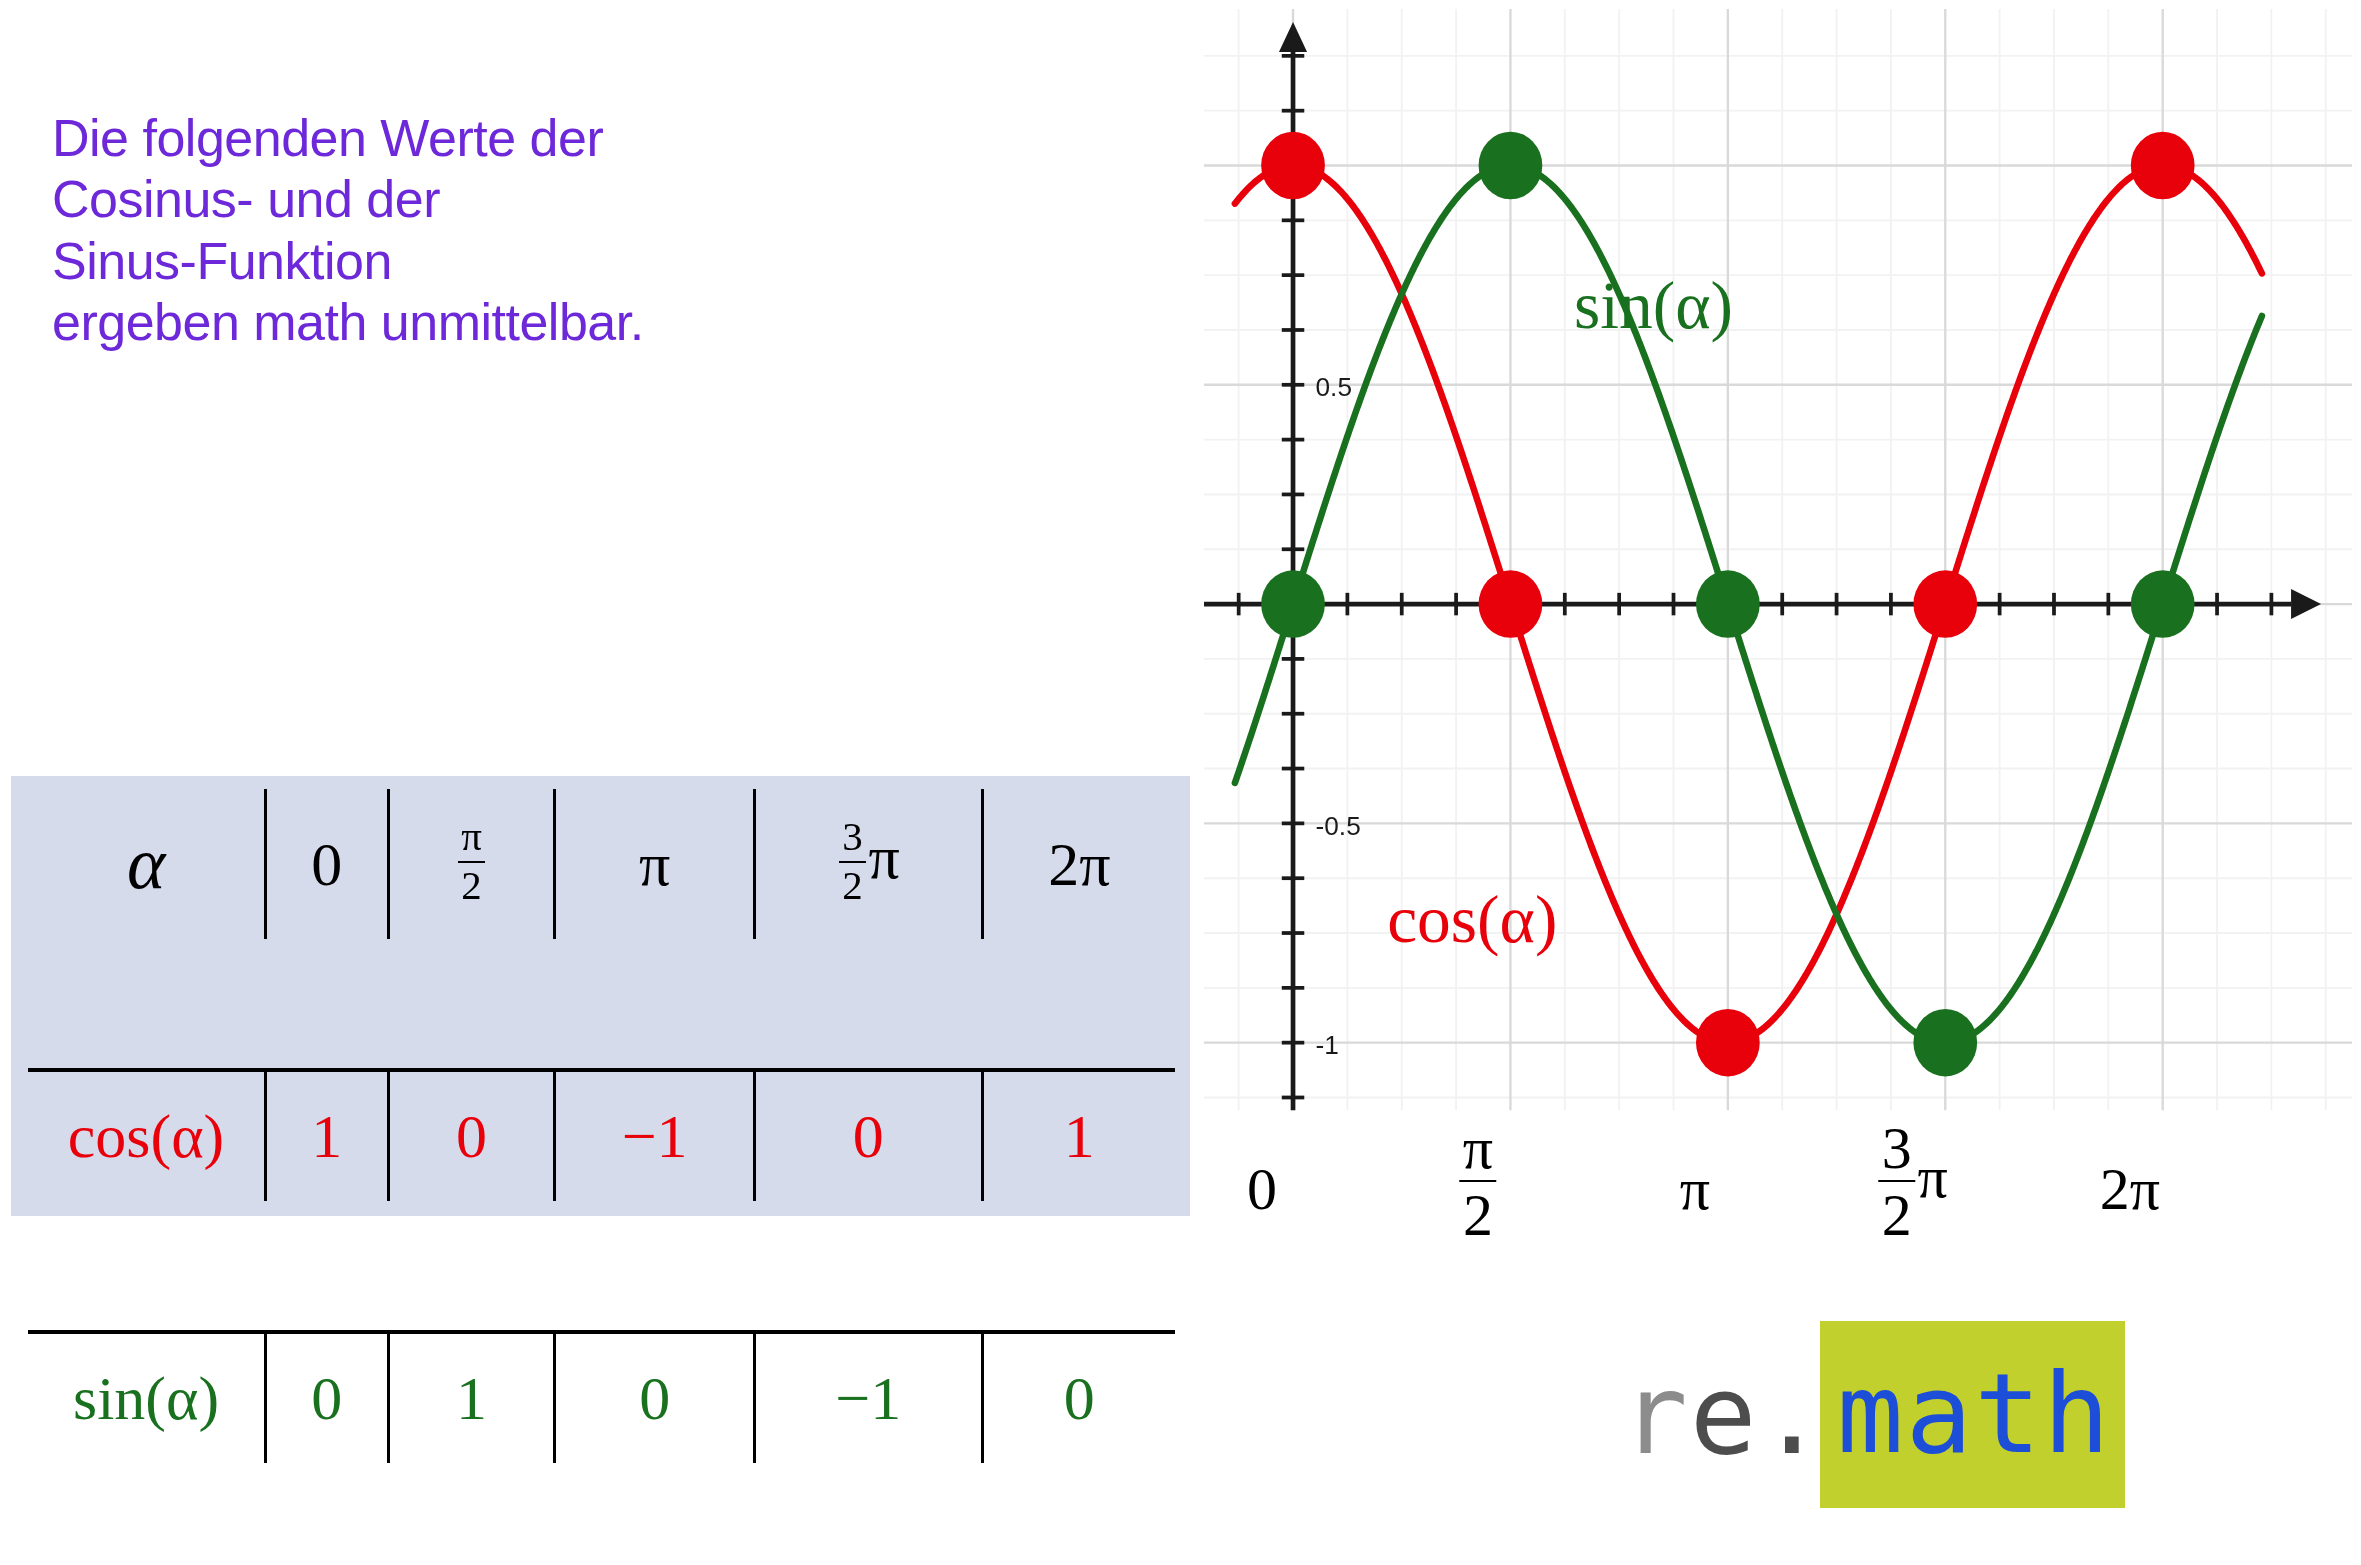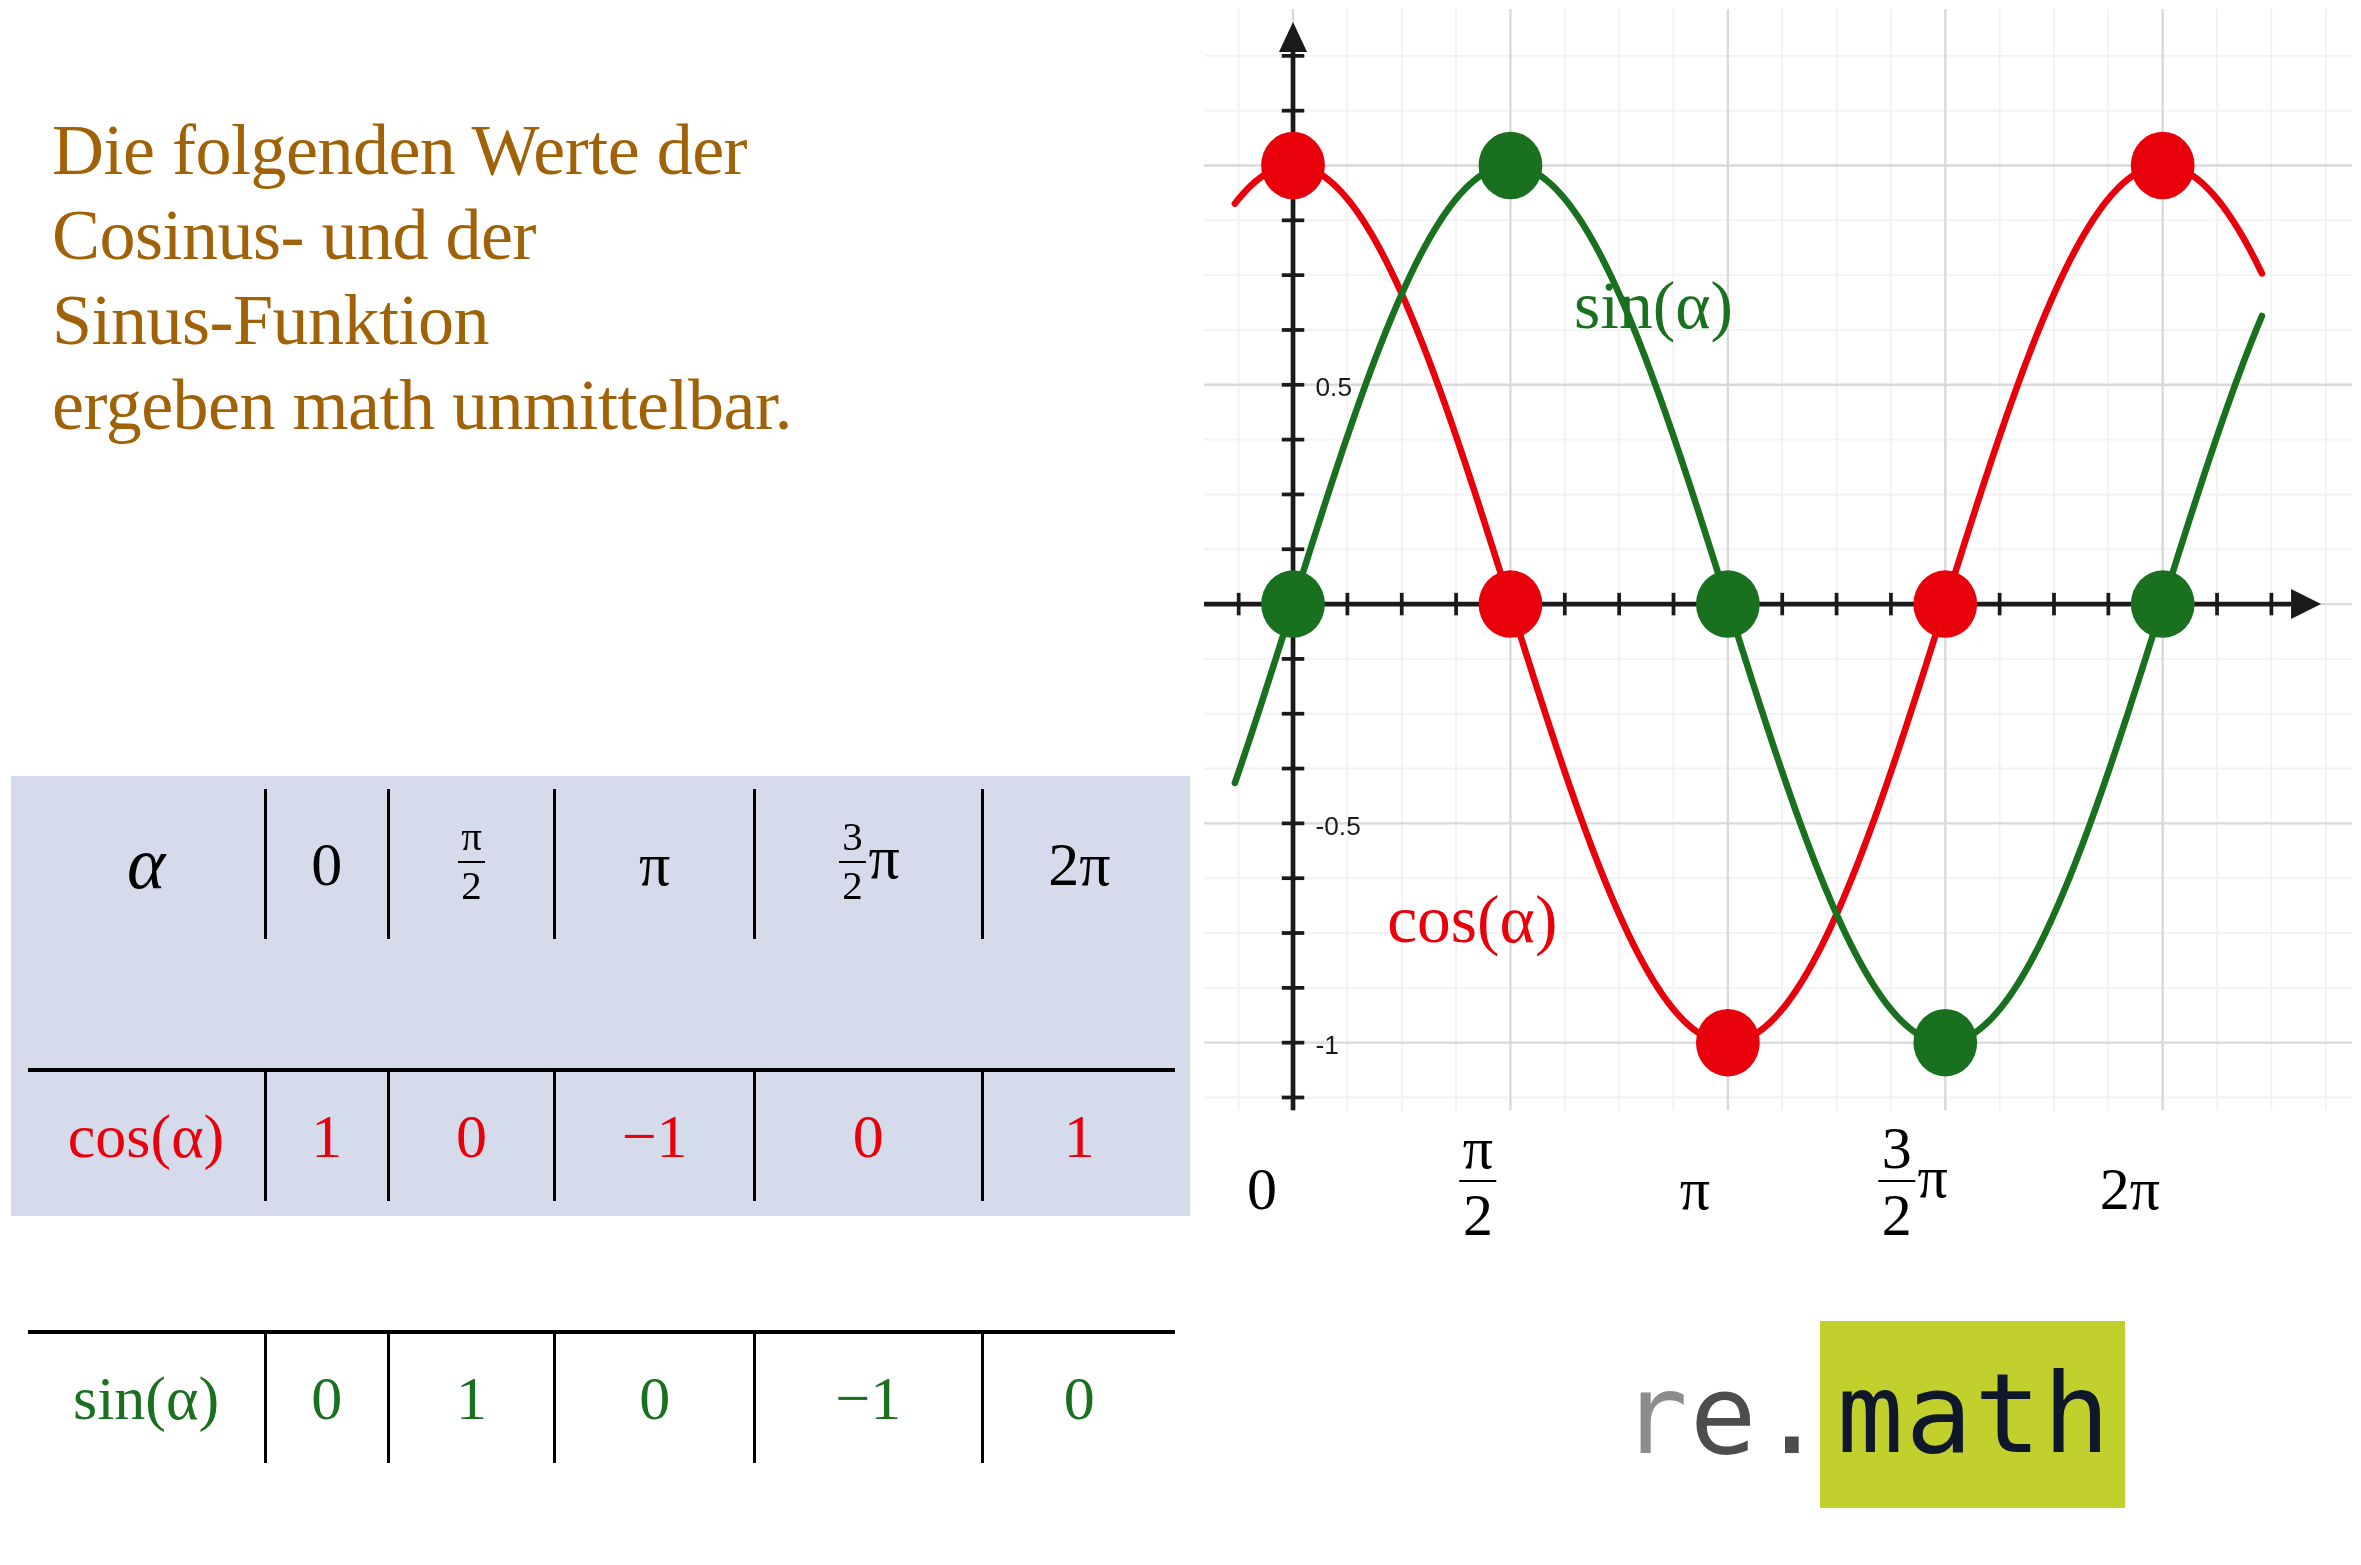--- a/index.html
+++ b/index.html
@@ -14,24 +14,24 @@
     overflow: hidden;
     font-family: "Liberation Sans", sans-serif;
   }
 
   
   #prose {
     position: absolute;
     left: 52px;
     top: 108px;
     width: 1106px;
-    font-family: Liberation Serif, serif;
-    font-size: 72px;
+    font-family: Liberation Sans, sans-serif;
+    font-size: 52px;
     line-height: 1.18;
-    color: #a16207;
+    color: #6d28d9;
     letter-spacing: -0.5px;
   }
   #prose .line { display: block; white-space: nowrap; }
 
   
   #value-table-panel {
     position: absolute;
     left: 11.2px;
     top: 776px;
     width: 1179px;
@@ -121,21 +121,21 @@
   }
   #logo .re-e { color: #4d4d4d; }
   #logo .dot-part {
     color: #4d4d4d;
     position: relative;
     z-index: 2;
     margin-right: -7.5px;
   }
   #logo .math-box {
     background: #c2d02e;
-    color: #0f172a;
+    color: #1d4ed8;
     padding: 37px 13px 39px 17px;
     line-height: 1;
   }
 </style>
 </head>
 <body>
 
 <div id="prose">
   <span class="line">Die folgenden Werte der</span>
   <span class="line">Cosinus- und der</span>

